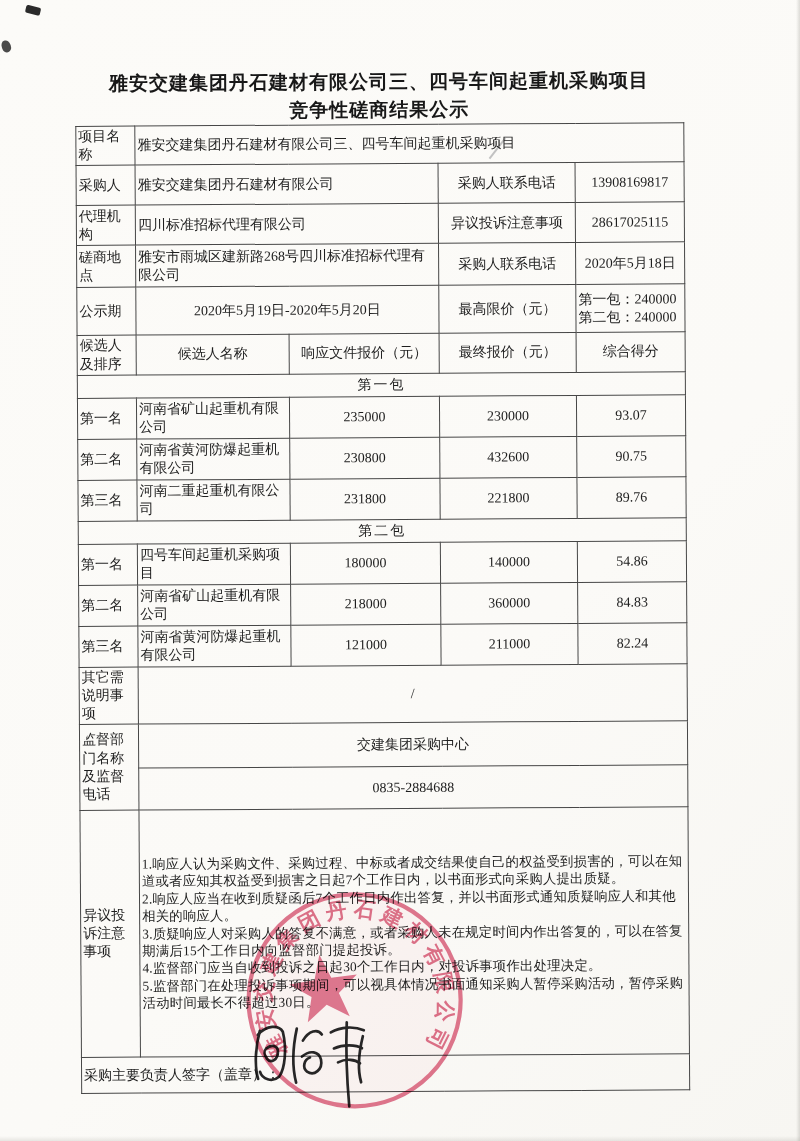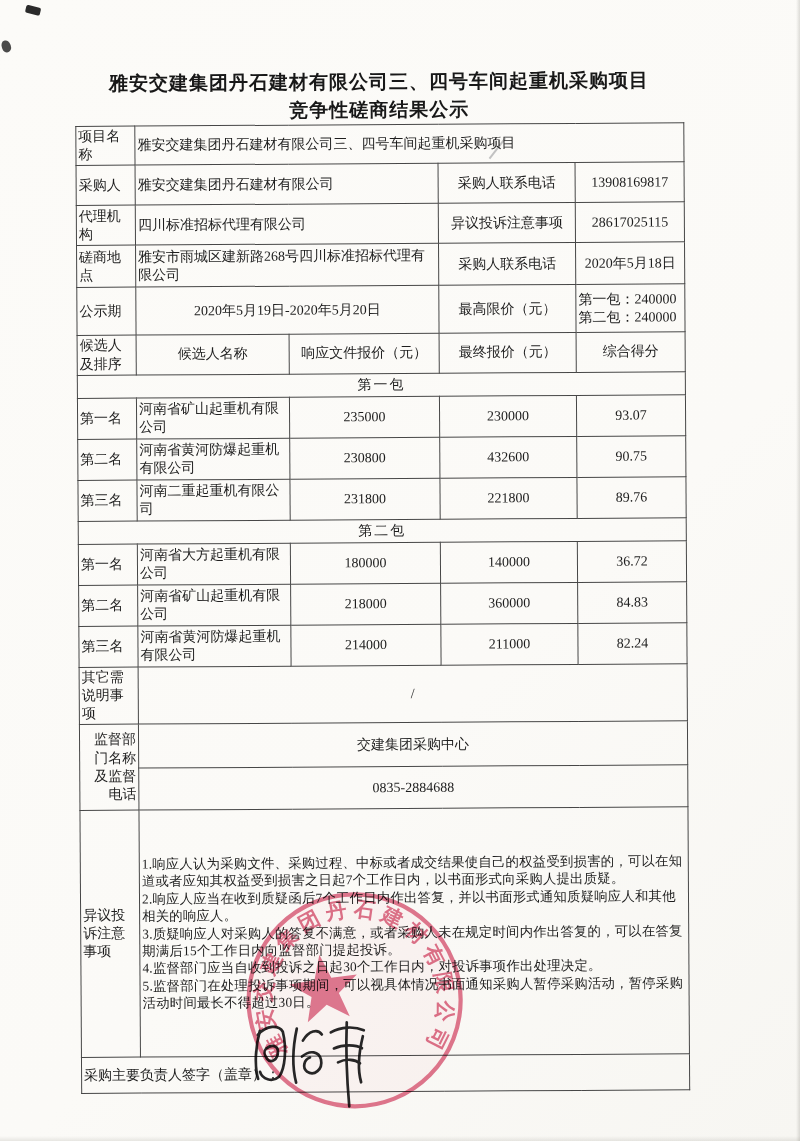--- a/index.html
+++ b/index.html
@@ -35,21 +35,21 @@
     font-size:14px;color:#1e1e1e;
   }
   table.doc td{
     border:1.5px solid #474747;
     vertical-align:middle;
     overflow:hidden;
     line-height:1.3;
     padding:1px 2px;
   }
   td.lbl{text-align:left;padding-left:3px;padding-right:1px;}
-  td.lbl-c{text-align:right;padding:1px 1px;}
+  td.lbl-c{text-align:left;padding:1px 1px;border-radius:28px;}
   td.ctr{text-align:center;}
   td.val-l{text-align:left;padding-left:6px;}
   td.band{text-align:center;padding-right:128px;letter-spacing:2px;}
   td.merged-c{text-align:center;padding-right:140px;}
   td.date-c{text-align:center;padding-right:92px;}
   td.price-lim{ text-align:left;padding-left:5px;line-height:1.5;}
   td.notes{
     text-align:left;padding:6px 9px;
     font-size:13.4px;line-height:1.42;letter-spacing:.2px;
   }
@@ -168,36 +168,36 @@
         <td class="ctr">221800</td>
         <td class="ctr">89.76</td>
       </tr>
 
       <tr style="height:23px">
         <td colspan="5" class="band">第二包</td>
       </tr>
 
       <tr style="height:41px">
         <td class="lbl">第一名</td>
-        <td class="val-l">河南省大方起重机有限公司</td>
+        <td class="val-l">四号车间起重机采购项目</td>
         <td class="ctr">180000</td>
         <td class="ctr">140000</td>
-        <td class="ctr">36.72</td>
+        <td class="ctr">54.86</td>
       </tr>
       <tr style="height:41px">
         <td class="lbl">第二名</td>
         <td class="val-l">河南省矿山起重机有限公司</td>
         <td class="ctr">218000</td>
         <td class="ctr">360000</td>
         <td class="ctr">84.83</td>
       </tr>
       <tr style="height:41px">
         <td class="lbl">第三名</td>
         <td class="val-l">河南省黄河防爆起重机有限公司</td>
-        <td class="ctr">214000</td>
+        <td class="ctr">121000</td>
         <td class="ctr">211000</td>
         <td class="ctr">82.24</td>
       </tr>
 
       <tr style="height:36px">
         <td class="lbl">其它需说明事项</td>
         <td colspan="4" class="merged-c">/</td>
       </tr>
 
       <tr style="height:44px">

